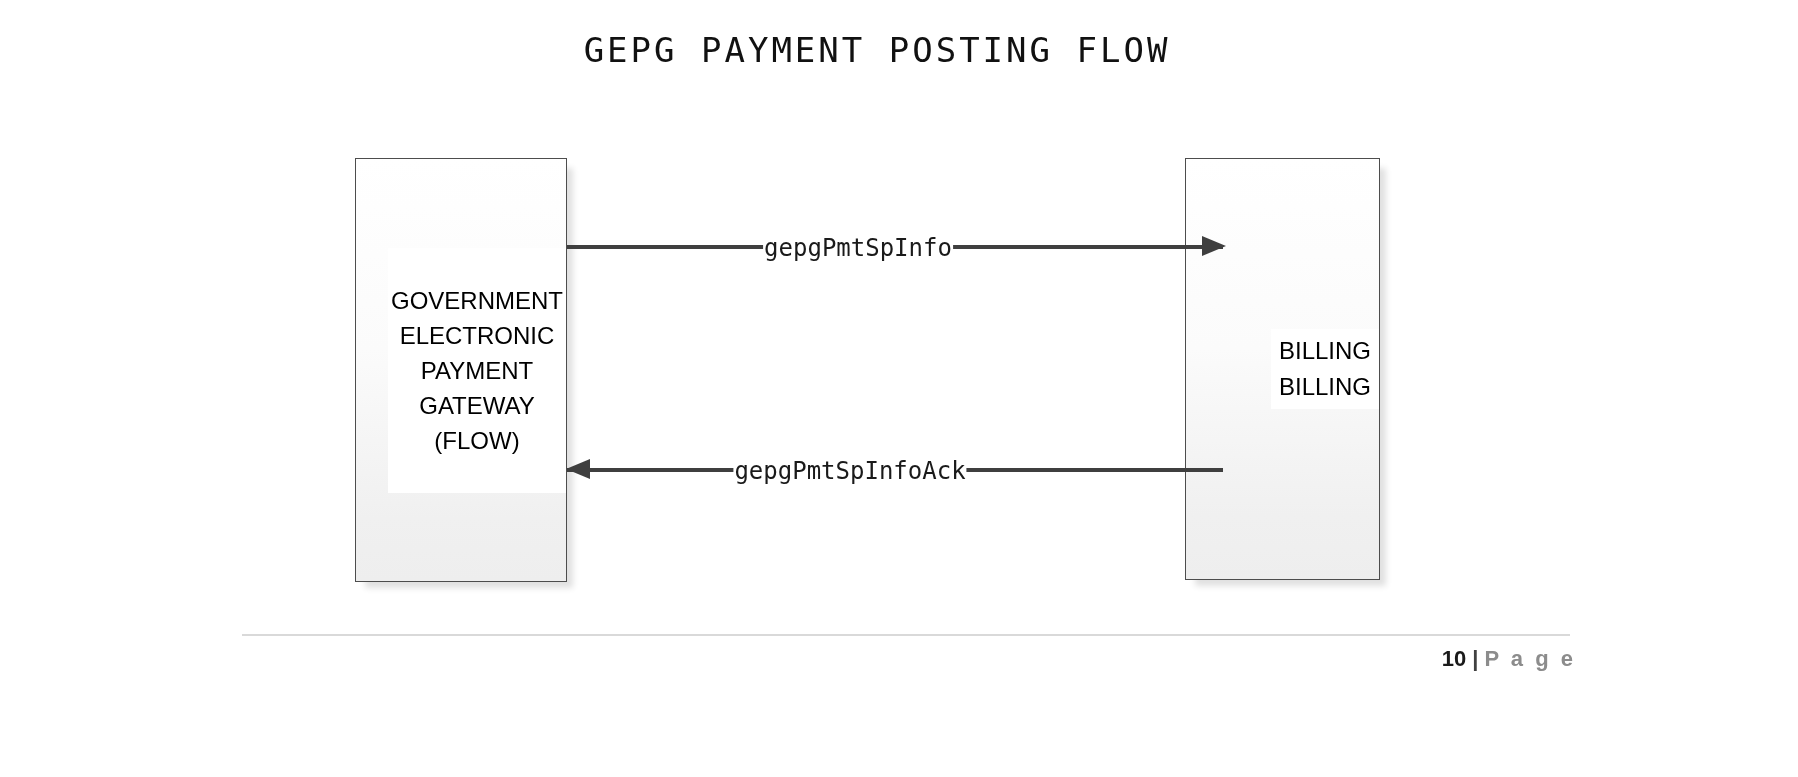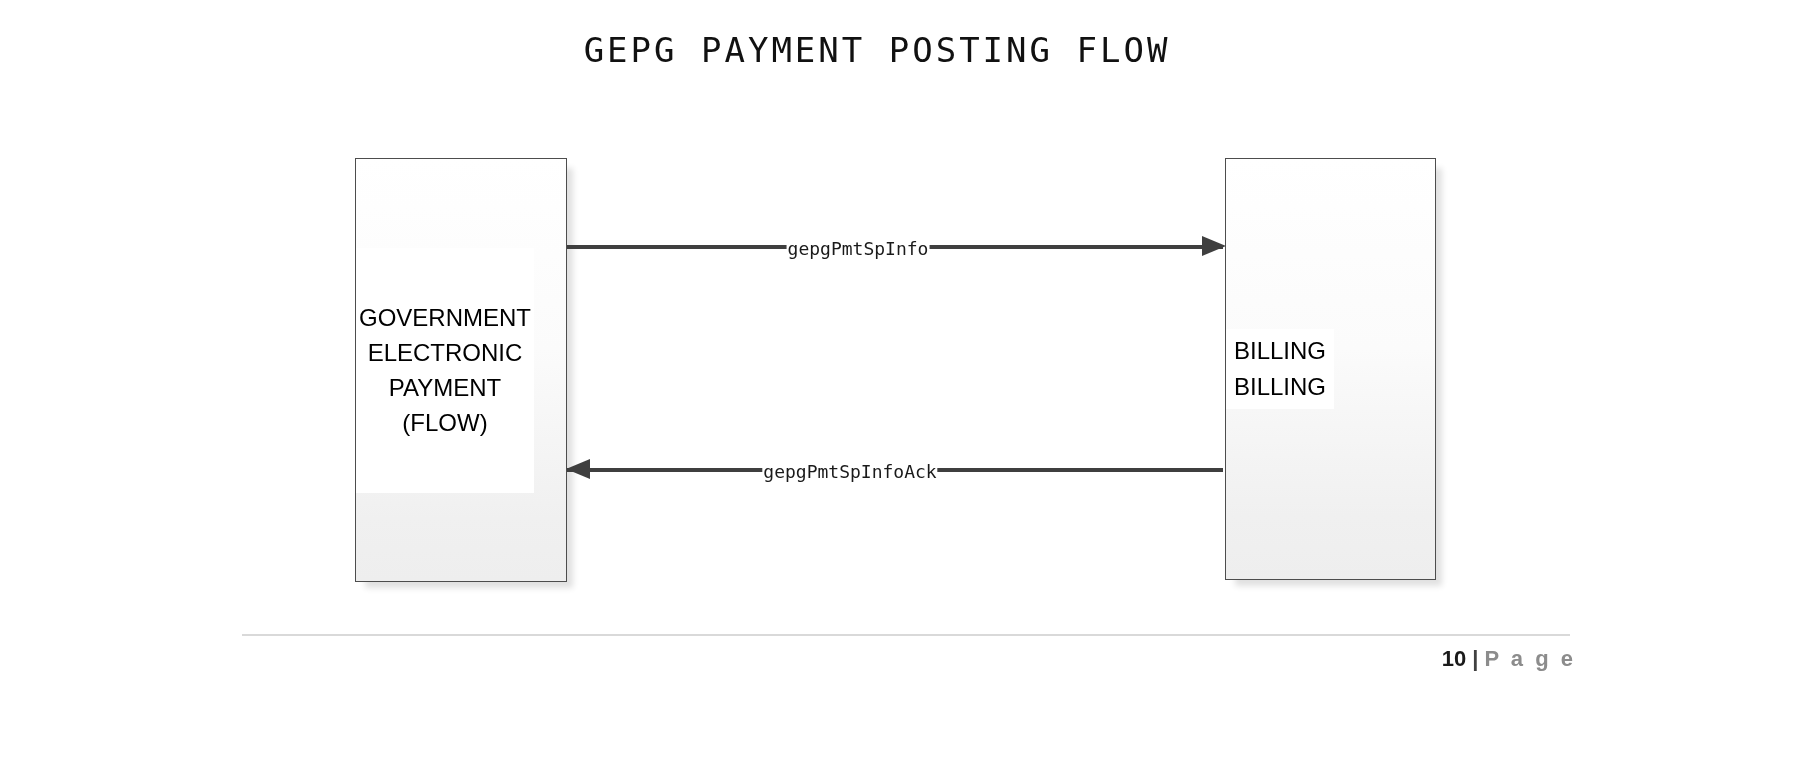--- a/index.html
+++ b/index.html
@@ -27,24 +27,24 @@
     font-weight:500;
     letter-spacing:3px;
     color:var(--ink);
     white-space:nowrap;
   }
   .node{
     position:absolute;
     border:1.5px solid var(--box-border);
     background:linear-gradient(180deg,#ffffff 0%,#fbfbfb 45%,#f0f0f0 85%,#eeeeee 100%);
     box-shadow:8px 8px 6px -2px rgba(0,0,0,0.12);
-    display:flex;align-items:center;justify-content:flex-start;
+    display:flex;align-items:center;justify-content:flex-end;
   }
   .node-left{left:355px;top:158px;width:212px;height:424px;}
-  .node-right{left:1225px;top:158px;width:211px;height:422px;}
+  .node-right{left:1185px;top:158px;width:195px;height:422px;}
   .node-label{
     background:#ffffff;
     text-align:center;
     color:#000000;
     font-size:24px;
     display:flex;flex-direction:column;justify-content:center;
   }
   .node-left .node-label{width:178px;height:245px;line-height:35px;}
   .node-right .node-label{padding:4px 8px;line-height:36px;}
   .flow{
@@ -65,21 +65,21 @@
     border-bottom:10.5px solid transparent;
   }
   .arrowhead-right{right:-1px;border-left:24px solid var(--arrow);}
   .arrowhead-left{left:-1px;border-right:24px solid var(--arrow);}
   .flow-label{
     position:absolute;top:1px;
     transform:translate(-50%,-50%);
     background:#ffffff;
     padding:0 1px;
     font-family:"DejaVu Sans Mono",monospace;
-    font-size:18px;
+    font-size:24px;
     color:#1a1a1a;
     white-space:nowrap;
   }
   .flow-request .flow-label{left:291px;}
   .flow-ack .flow-label{left:283px;text-align:center;}
   .footer-rule{
     position:absolute;
     left:242px;top:634px;width:1328px;height:2px;
     background:var(--rule);
   }
@@ -99,20 +99,21 @@
 
 <div class="page">
 
   <h1 class="diagram-title">GEPG PAYMENT POSTING FLOW</h1>
 
   <div class="node node-left">
     <div class="node-label">
       <div>GOVERNMENT</div>
       <div>ELECTRONIC</div>
       <div>PAYMENT</div>
+      <div>GATEWAY</div>
       <div>(FLOW)</div>
     </div>
   </div>
 
   <div class="node node-right">
     <div class="node-label">
       <div>BILLING</div>
       <div>BILLING</div>
     </div>
   </div>

